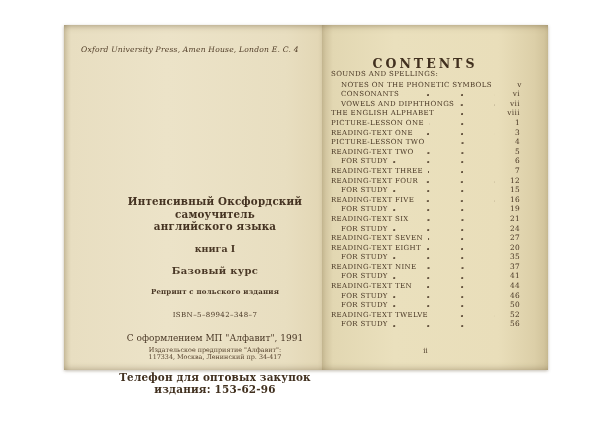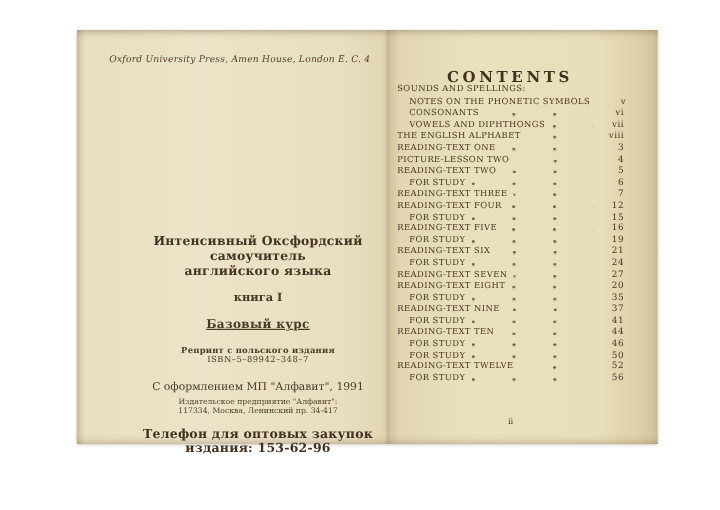--- a/index.html
+++ b/index.html
@@ -17,29 +17,29 @@
     background:linear-gradient(90deg,#cfc3a2 0,#e8dec1 7px,#ece3c8 40%,#e8dec0 86%,#e2d6b4 100%);
     box-shadow:inset 0 5px 7px -5px rgba(90,70,40,.55), inset 0 -5px 7px -5px rgba(90,70,40,.45);
   }
   .page-right{
     width:226px;
     background:linear-gradient(90deg,#cbbd97 0,#e2d7b2 11px,#eae0bd 32%,#e9debA 78%,#dccf a8 94%,#cfc199 100%);
     background:linear-gradient(90deg,#cbbd97 0,#e2d7b2 11px,#eae0bd 32%,#e9deba 78%,#dccfa8 94%,#cfc199 100%);
     box-shadow:inset 0 5px 7px -5px rgba(90,70,40,.55), inset 0 -5px 7px -5px rgba(90,70,40,.45);
   }
   .imprint{
-    position:absolute;left:27px;top:20px;
+    position:absolute;left:17px;top:20px;
     font-style:italic;font-size:7.6px;letter-spacing:.2px;color:#54402b;white-space:nowrap;text-align:center;
   }
   .lp-center{position:absolute;top:170px;left:0;right:0;text-align:center;padding-left:44px;}
   .lp-title{font-weight:bold;font-size:10.3px;line-height:12.6px;color:#453322;letter-spacing:.2px;}
   .lp-kniga{margin-top:10px;font-weight:bold;font-size:9.5px;}
-  .lp-course{margin-top:11px;font-weight:bold;font-size:10px;letter-spacing:.3px;text-decoration:underline;}
+  .lp-course{margin-top:11px;font-weight:bold;font-size:10px;letter-spacing:.3px;}
   .lp-reprint{margin-top:11px;font-weight:bold;font-size:7px;letter-spacing:.2px;}
-  .lp-isbn{margin-top:0;font-size:7px;letter-spacing:.4px;}
+  .lp-isbn{margin-top:15px;font-size:7px;letter-spacing:.4px;}
   .lp-credit{margin-top:14px;font-size:9px;}
   .lp-pub{font-size:6.4px;line-height:7.6px;color:#55412c;}
   .lp-pub.first{margin-top:4px;}
   .lp-phone{margin-top:9px;font-weight:bold;font-size:10.4px;letter-spacing:.2px;color:#41301f;}
   .rp-heading{
     position:absolute;top:31px;left:8px;right:28px;text-align:center;
     font-weight:bold;font-size:12.5px;letter-spacing:3px;color:#41301f;
   }
   .toc{position:absolute;top:45px;left:9px;right:28px;}
   .toc-row{display:flex;align-items:baseline;height:9.6px;font-size:7px;color:#48362*;}
@@ -100,20 +100,25 @@
           <span class="toc-label">VOWELS AND DIPHTHONGS</span>
           <span class="leader"></span>
           <span class="toc-page">vii</span>
         </div>
         <div class="toc-row">
           <span class="toc-label">THE ENGLISH ALPHABET</span>
           <span class="leader"></span>
           <span class="toc-page">viii</span>
         </div>
         <div class="toc-row">
+          <span class="toc-label">PICTURE-LESSON ONE</span>
+          <span class="leader"></span>
+          <span class="toc-page">1</span>
+        </div>
+        <div class="toc-row">
           <span class="toc-label">READING-TEXT ONE</span>
           <span class="leader"></span>
           <span class="toc-page">3</span>
         </div>
         <div class="toc-row">
           <span class="toc-label">PICTURE-LESSON TWO</span>
           <span class="leader"></span>
           <span class="toc-page">4</span>
         </div>
         <div class="toc-row">

